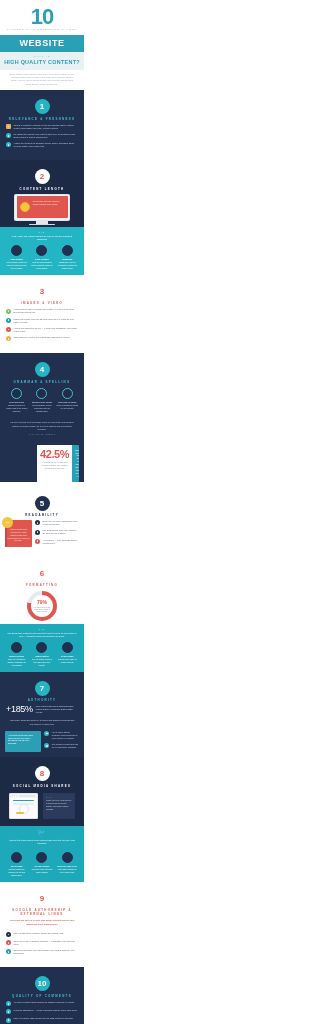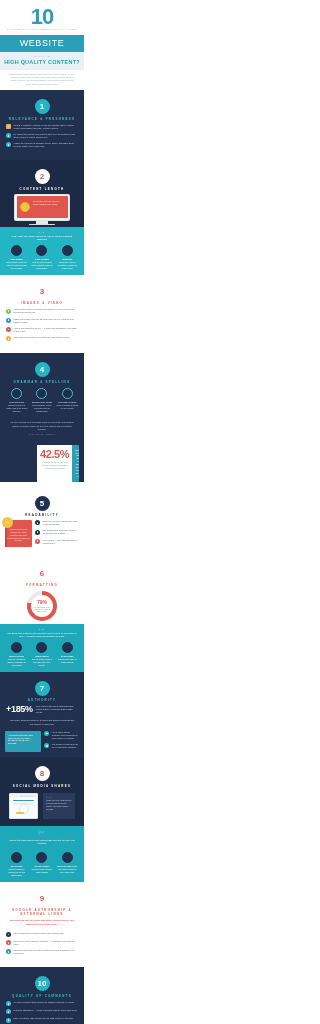--- a/index.html
+++ b/index.html
@@ -12,21 +12,21 @@
   .navy2{background:#1d2a46;color:#cdd8e6;}
   .white{background:#ffffff;color:#5b6472;}
   .cyan{background:#23b5c4;color:#ffffff;}
   .cyan2{background:#1ea9ba;color:#ffffff;}
 
   
   .hdr-top{background:#ffffff;padding:7px 0 4px;text-align:center;}
   .ten{font-size:22px;line-height:20px;font-weight:bold;color:#2a9fb5;letter-spacing:-1px;}
   .hdr-sub{font-size:2.4px;letter-spacing:.9px;color:#8fa3b5;text-transform:uppercase;margin-top:1px;}
   .hdr-band{background:#2a9fb5;padding:3px 0 4px;text-align:center;}
-  .hdr-web{font-size:9px;font-weight:normal;color:#fff;letter-spacing:.6px;}
+  .hdr-web{font-size:9px;font-weight:bold;color:#fff;letter-spacing:.6px;}
   .hdr-band2{background:#e8f1f4;padding:3px 0 5px;text-align:center;}
   .whatis{font-size:2.3px;letter-spacing:1.1px;color:#9ab0bd;text-transform:uppercase;}
   .hq{font-size:5.4px;font-weight:bold;color:#2a9fb5;letter-spacing:.3px;margin-top:1.5px;}
   .hdr-para{font-size:2.1px;line-height:3.4px;color:#97a6b3;padding:3px 9px 4px;text-align:center;}
 
   
   .stepwrap{text-align:center;position:relative;}
   .circle{width:15px;height:15px;border-radius:50%;display:inline-block;
           line-height:15px;font-size:8px;font-weight:bold;text-align:center;}
   .c-navy{background:#22304f;color:#ffffff;}
@@ -352,21 +352,21 @@
       </div>
     </div>
   </div>
 
   <div class="sec navy sectop">
     <div class="stepwrap">
       <div class="circle c-cyan">7</div>
       <div class="steptitle t-cyan">AUTHORITY</div>
     </div>
     <div style="display:flex;align-items:center;padding:3px 6px 2px;">
-      <div style="font-size:9px;font-weight:bold;color:#ffffff;line-height:9px;letter-spacing:-.3px;margin-right:3px;">+185%</div>
+      <div style="font-size:9px;font-weight:normal;color:#ffffff;line-height:9px;letter-spacing:-.3px;margin-right:3px;">+185%</div>
       <div style="font-size:1.9px;line-height:2.9px;flex:1;">more organic traffic goes to sites that publish content written by recognised subject matter experts.</div>
     </div>
     <div class="ctext">High quality pages are written by a person with genuine credentials and real authority on their topic.</div>
     <div style="display:flex;padding:2px 5px 5px;">
       <div style="flex:1;background:#2a9fb5;color:#fff;font-size:1.85px;line-height:2.8px;padding:3px;margin-right:3px;border-radius:1px;">AUTHORSHIP BUILDS LONG TERM TRUST WITH BOTH READERS AND SEARCH ENGINES.</div>
       <div style="flex:1.15;">
         <div class="brow">
           <span class="bico"></span>
           <span class="btxt">Add a visible author biography with credentials to every article you publish.</span>
         </div>

